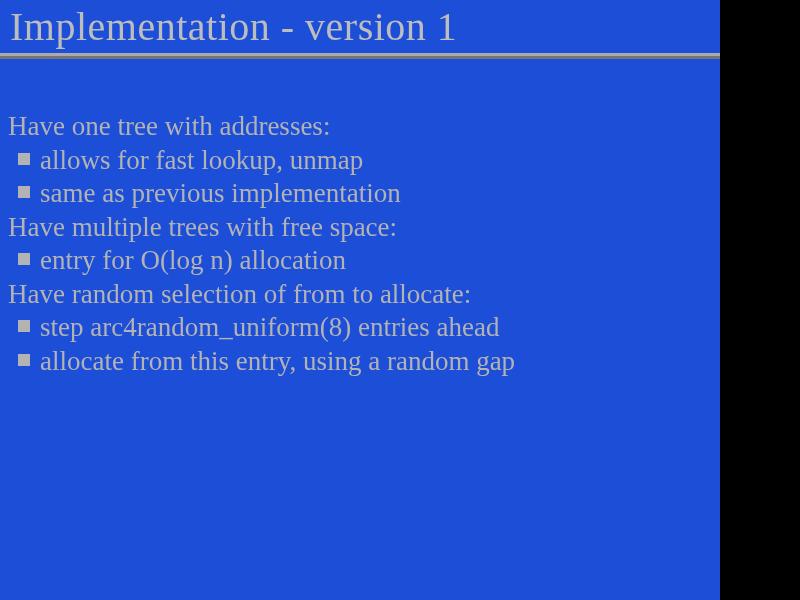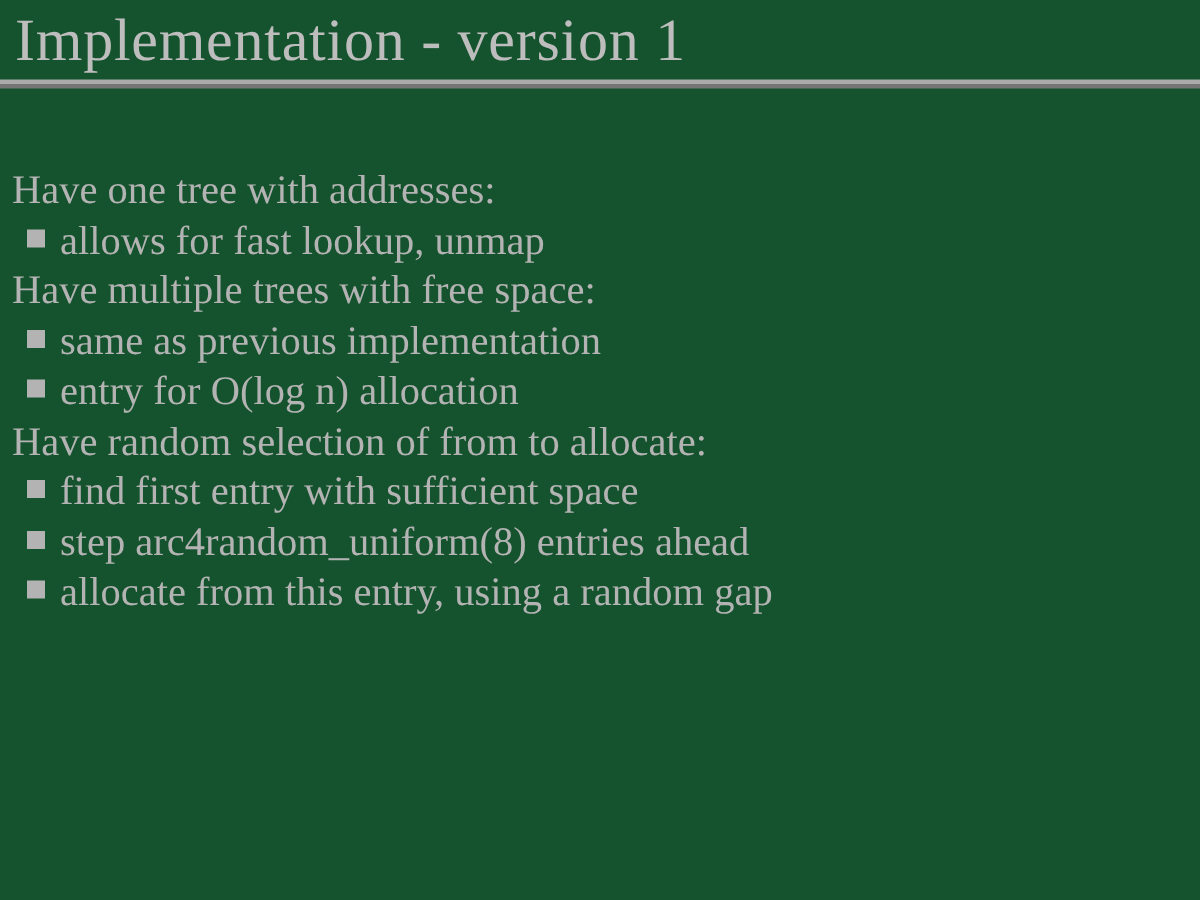--- a/index.html
+++ b/index.html
@@ -2,23 +2,23 @@
 <html><head>
 <meta charset="utf-8">
 <style>
   html, body {
     margin: 0;
     padding: 0;
     background: #000000;
   }
   .slide {
     position: relative;
-    width: 800px;
+    width: 720px;
     height: 600px;
-    background: #14532d;
+    background: #1d4ed8;
     overflow: hidden;
     font-family: "Liberation Serif", serif;
   }
   .title {
     position: absolute;
     top: 0px;
     left: 10px;
     margin: 0;
     font-size: 40px;
     font-weight: normal;
@@ -78,28 +78,27 @@
     <div class="rule-top"></div>
     <div class="rule-bottom"></div>
   </div>
 
   <div class="content">
 
     <div class="line l0"><span>Have one tree with addresses:</span></div>
 
     <div class="line l1"><span class="bullet"></span><span>allows for fast lookup, unmap</span></div>
 
+    <div class="line l1"><span class="bullet"></span><span>same as previous implementation</span></div>
+
     <div class="line l0"><span>Have multiple trees with free space:</span></div>
-
-    <div class="line l1"><span class="bullet"></span><span>same as previous implementation</span></div>
 
     <div class="line l1"><span class="bullet"></span><span>entry for O(log n) allocation</span></div>
 
     <div class="line l0"><span>Have random selection of from to allocate:</span></div>
 
-    <div class="line l1"><span class="bullet"></span><span>find first entry with sufficient space</span></div>
 
     <div class="line l1"><span class="bullet"></span><span>step arc4random_uniform(8) entries ahead</span></div>
 
     <div class="line l1"><span class="bullet"></span><span>allocate from this entry, using a random gap</span></div>
 
   </div>
 </div>
 
 </body></html>

